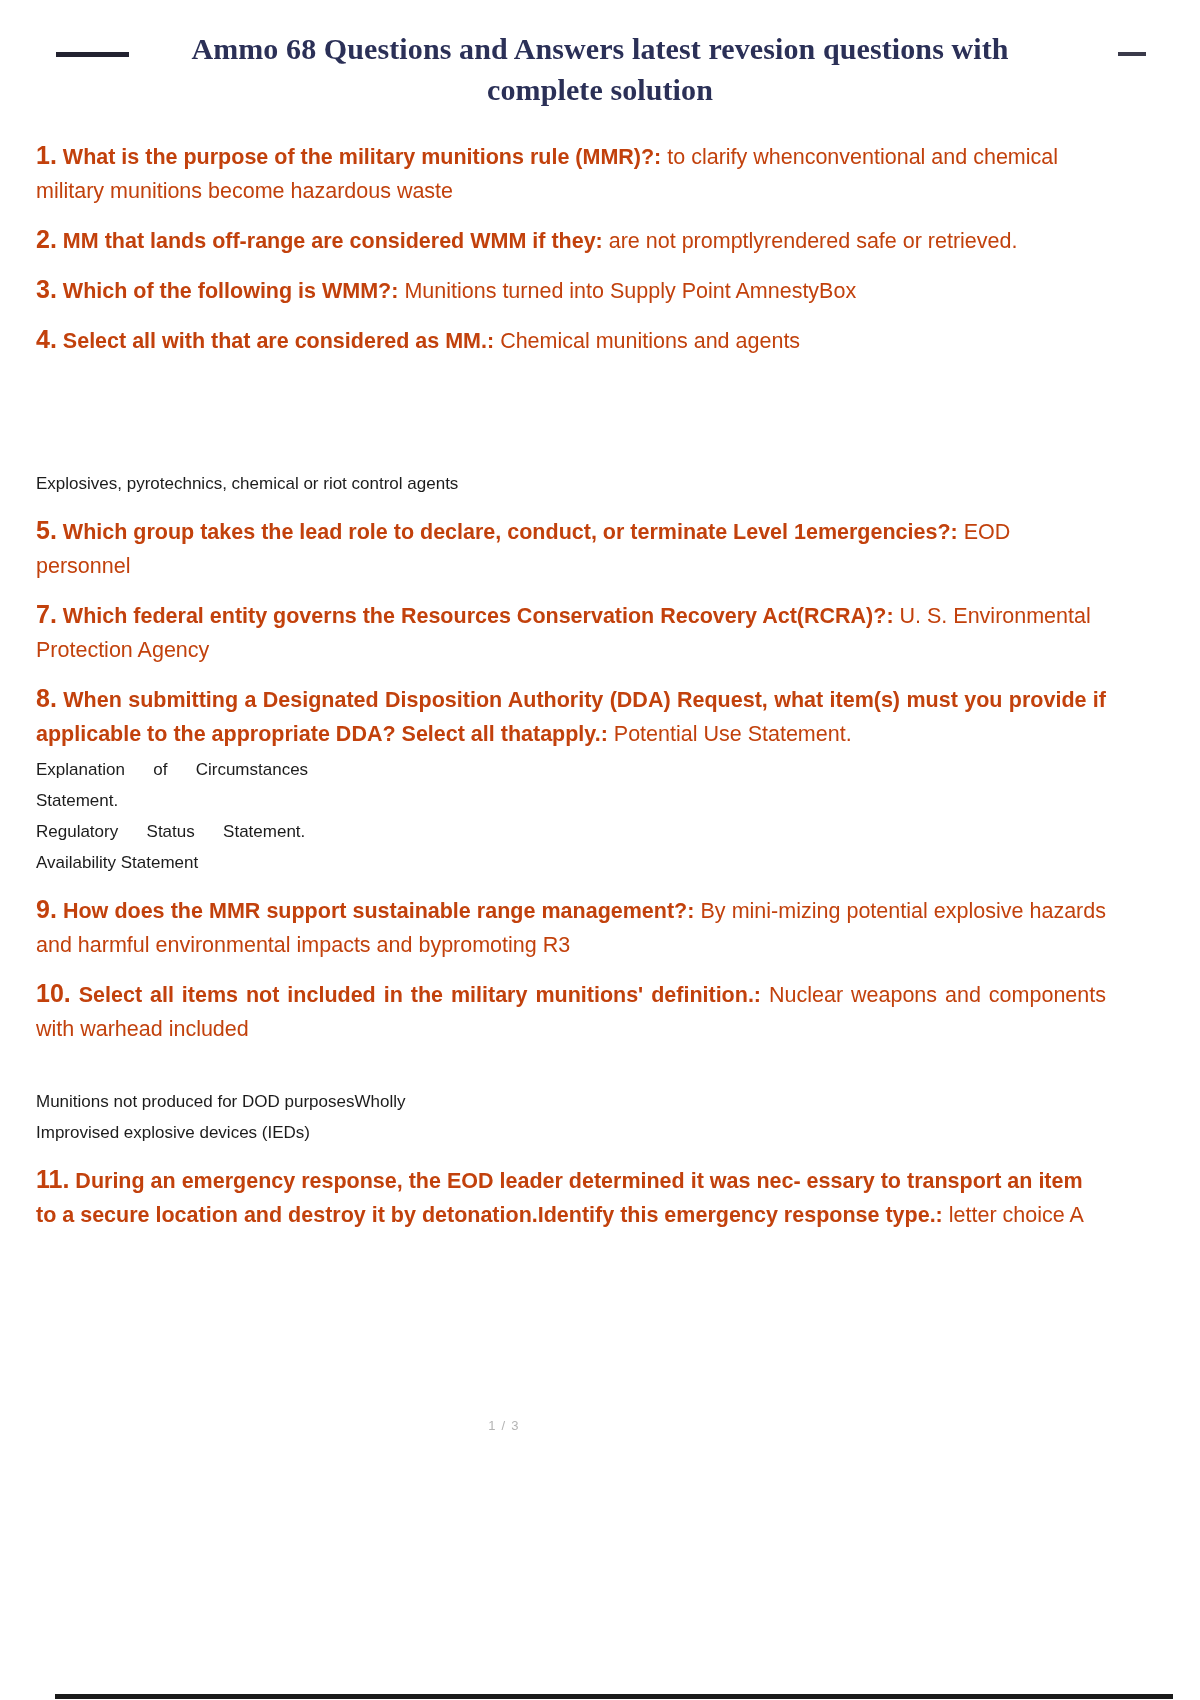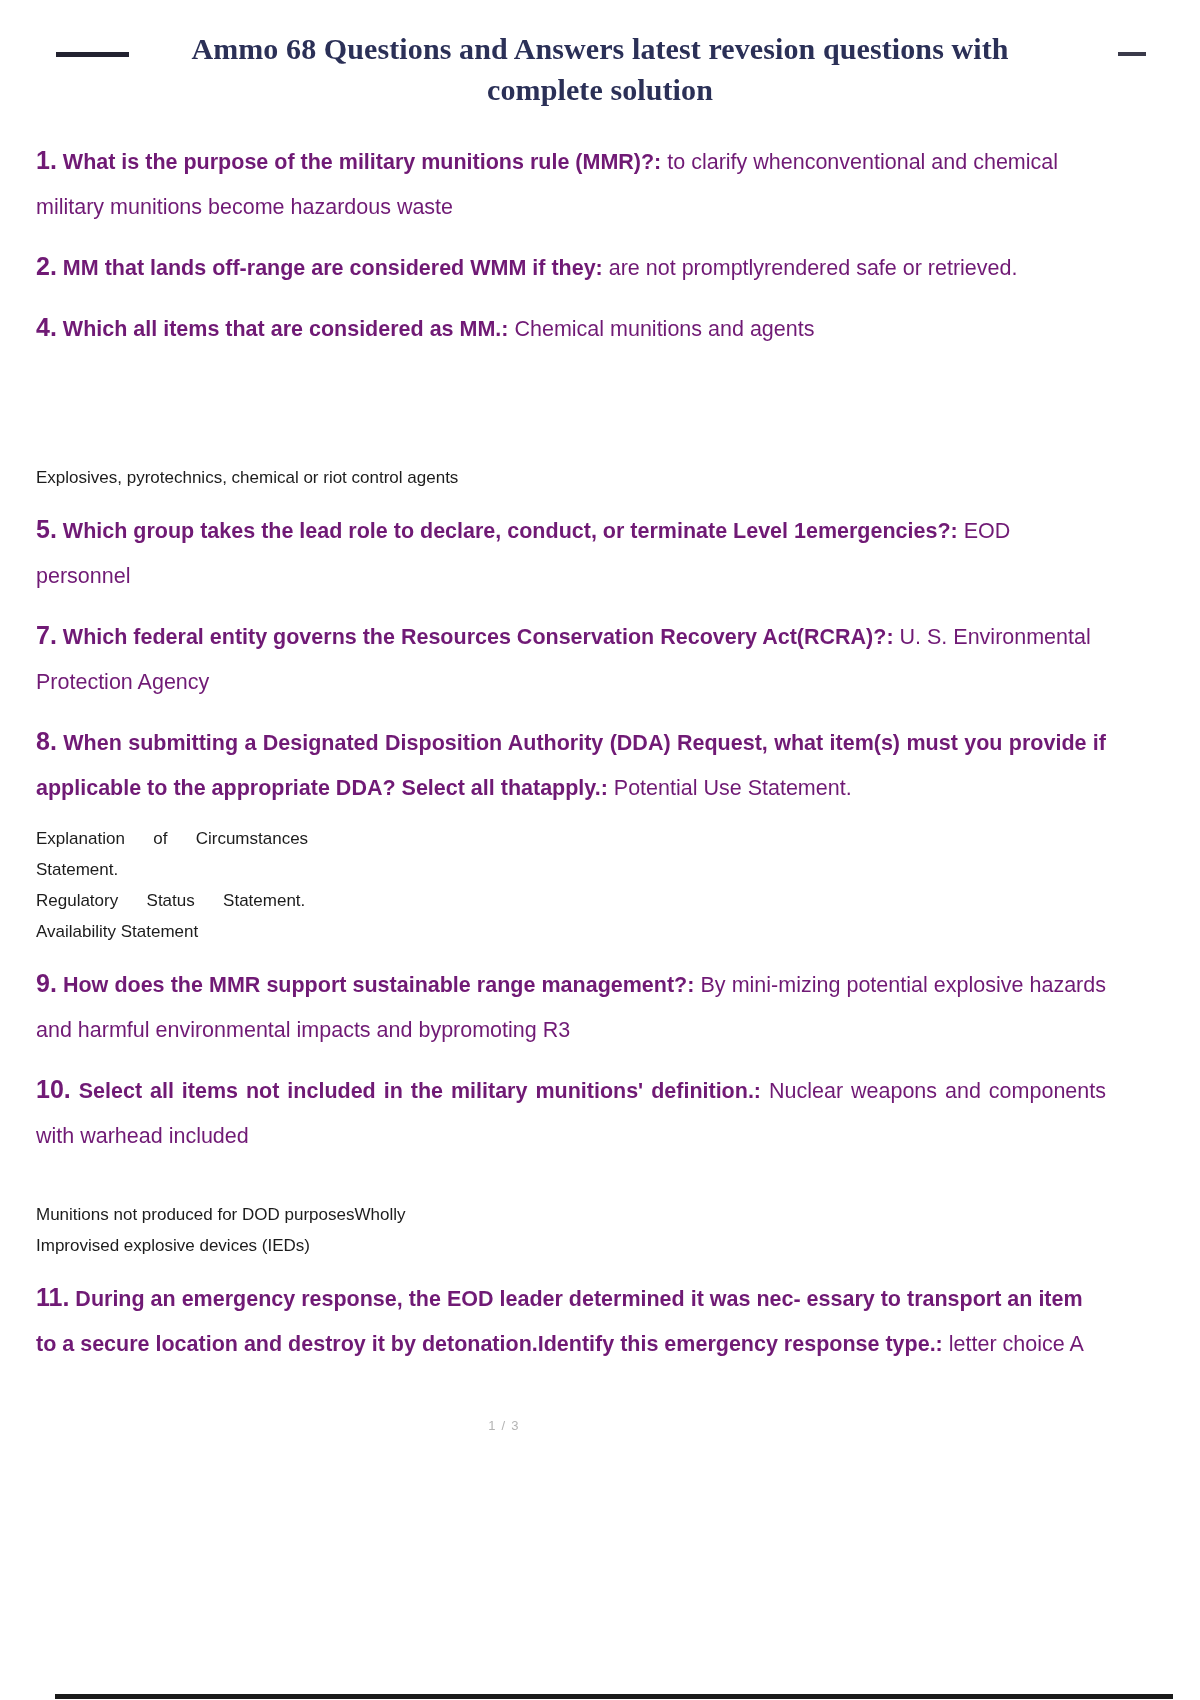--- a/index.html
+++ b/index.html
@@ -60,22 +60,22 @@
   
   .content {
     position: absolute;
     left: 36px;
     top: 138px;
     width: 1070px;
   }
 
   .qa-block {
     font-size: 21.5px;
-    line-height: 45px;
-    color: #701a75;
+    line-height: 34px;
+    color: #c2410c;
     margin: 0 0 14px 0;
   }
   .qa-block.justify {
     text-align: justify;
     text-justify: inter-word;
   }
   .qa-block.justify .q-text {
     
   }
 
@@ -140,44 +140,48 @@
     <p class="qa-block">
       <span class="q-num">1.</span>
       <span class="q-text">What is the purpose of the military munitions rule (MMR)?:</span><span class="a-text"> to clarify whenconventional and chemical military munitions become hazardous waste</span>
     </p>
 
     <p class="qa-block">
       <span class="q-num">2.</span>
       <span class="q-text">MM that lands off-range are considered WMM if they:</span><span class="a-text"> are not promptlyrendered safe or retrieved.</span>
     </p>
 
+    <p class="qa-block">
+      <span class="q-num">3.</span>
+      <span class="q-text">Which of the following is WMM?:</span><span class="a-text"> Munitions turned into Supply Point AmnestyBox</span>
+    </p>
 
     <p class="qa-block">
       <span class="q-num">4.</span>
-      <span class="q-text">Which all items that are considered as MM.:</span><span class="a-text"> Chemical munitions and agents</span>
+      <span class="q-text">Select all with that are considered as MM.:</span><span class="a-text"> Chemical munitions and agents</span>
     </p>
 
     <div class="gap-lg"></div>
 
     <p class="free-line">Explosives, pyrotechnics, chemical or riot control agents</p>
 
     <div class="gap-sm"></div>
 
     <p class="qa-block">
       <span class="q-num">5.</span>
       <span class="q-text">Which group takes the lead role to declare, conduct, or terminate Level 1emergencies?:</span><span class="a-text"> EOD personnel</span>
     </p>
 
 
     <p class="qa-block">
       <span class="q-num">7.</span>
       <span class="q-text">Which federal entity governs the Resources Conservation Recovery Act(RCRA)?:</span><span class="a-text"> U. S. Environmental Protection Agency</span>
     </p>
 
-    <p class="qa-block justify" style="margin-bottom:12px;">
+    <p class="qa-block justify" style="margin-bottom:3px;">
       <span class="q-num">8.</span>
       <span class="q-text">When submitting a Designated Disposition Authority (DDA) Request, what item(s) must you provide if applicable to the appropriate DDA? Select all thatapply.:</span><span class="a-text"> Potential Use Statement.</span>
     </p>
 
     <p class="free-line">Explanation      of      Circumstances</p>
     <p class="free-line">Statement.</p>
     <p class="free-line">Regulatory      Status      Statement.</p>
     <p class="free-line">Availability Statement</p>
 
     <div class="gap-sm"></div>

